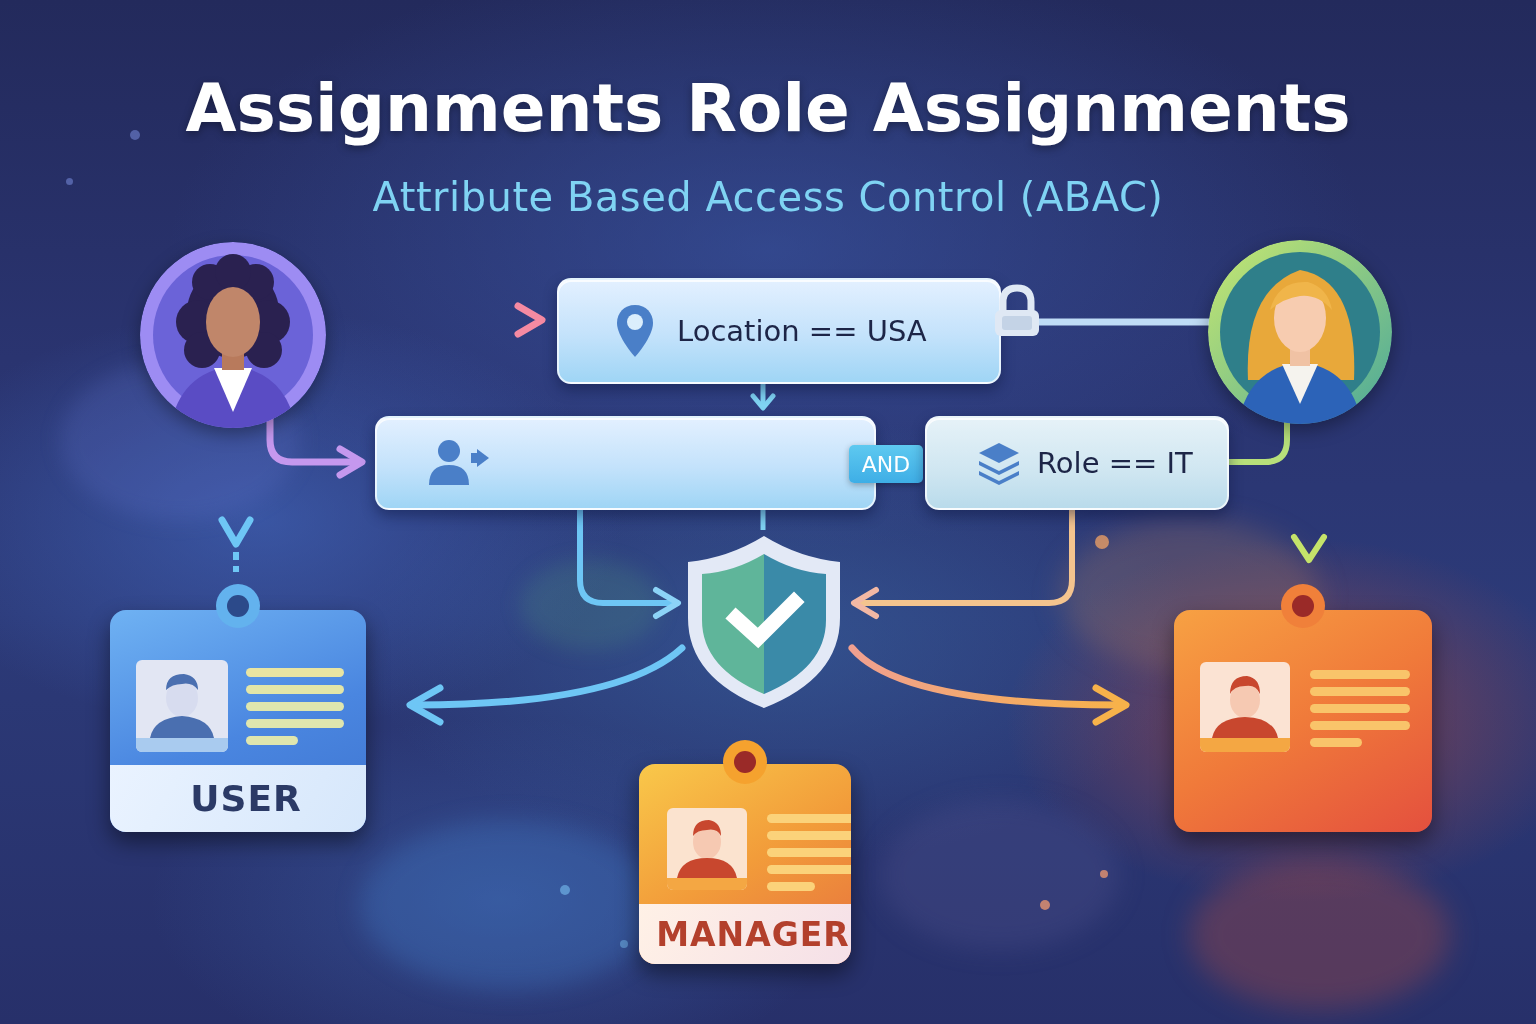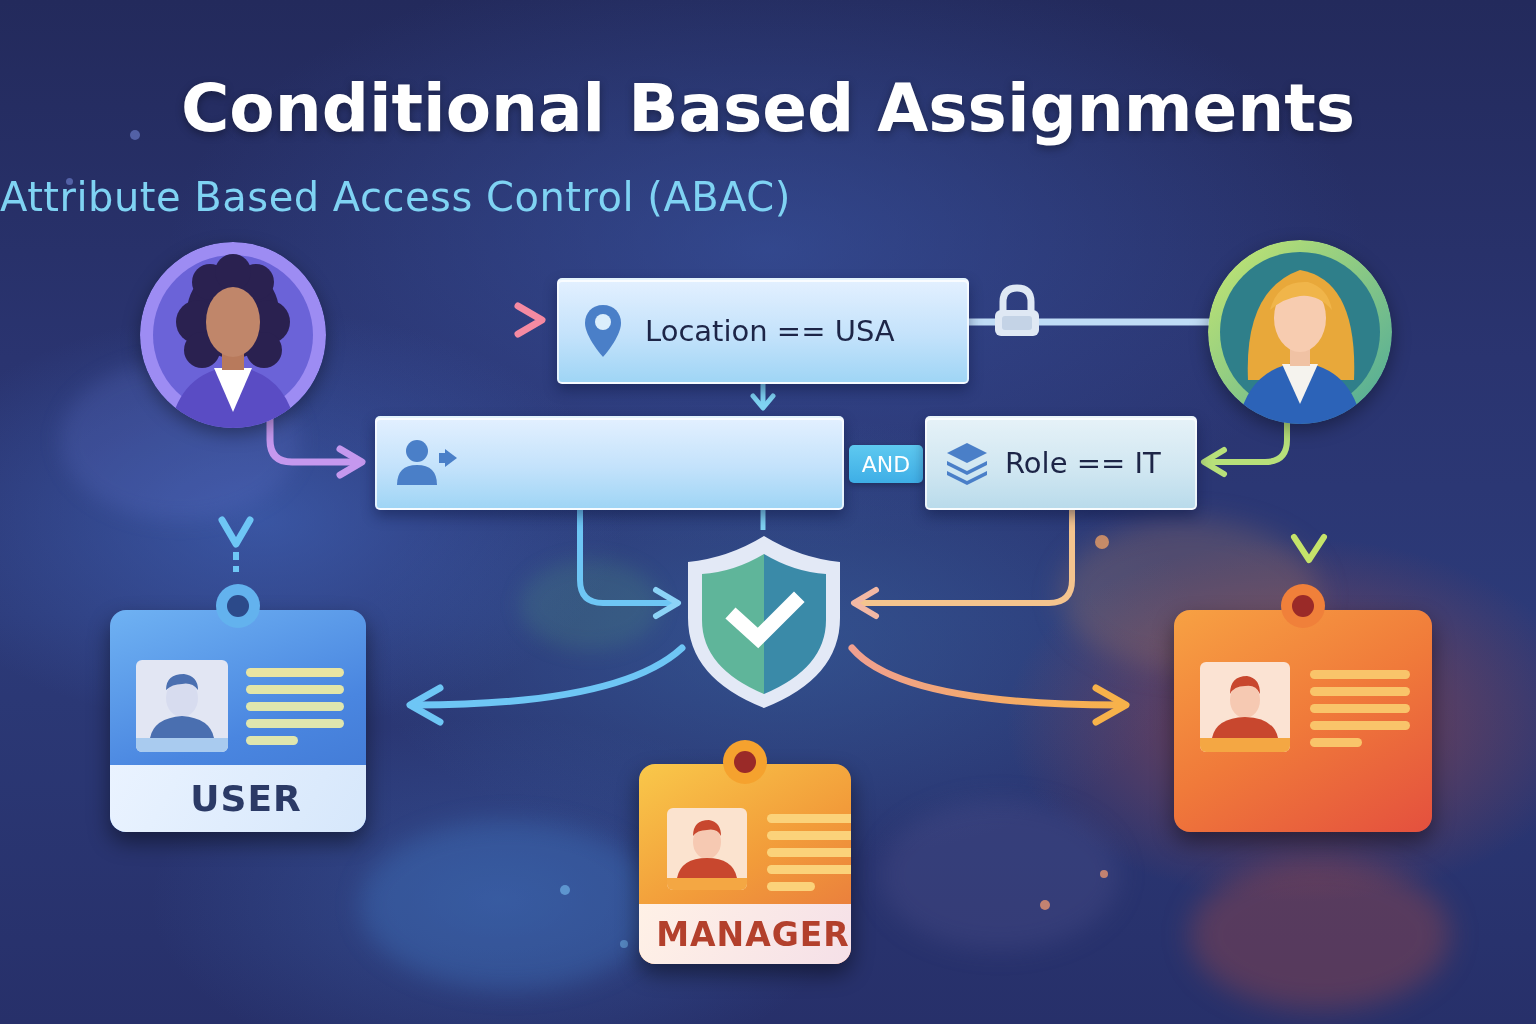--- a/index.html
+++ b/index.html
@@ -15,38 +15,39 @@
       linear-gradient(180deg, #232a5c 0%, #2a3470 35%, #2c3a78 60%, #27306a 100%);
   }
   .bokeh { position: absolute; border-radius: 50%; pointer-events: none; }
   .title {
     position: absolute; left: 0; top: 70px; width: 1536px; text-align: center;
     color: #ffffff; font-family: "DejaVu Sans", sans-serif; font-weight: bold;
     font-size: 66px; letter-spacing: 0px;
     text-shadow: 0 3px 8px rgba(0,0,0,0.35);
   }
   .subtitle {
-    position: absolute; left: 0; top: 174px; width: 1536px; text-align: left;
+    position: absolute; left: 0; top: 174px; width: 1536px; text-align: center;
     color: #7fd3f3; font-family: "DejaVu Sans", sans-serif; font-size: 40px;
     font-weight: normal; letter-spacing: 0.5px;
   }
   svg.connectors { position: absolute; left: 0; top: 0; width: 1536px; height: 1024px; }
 
   .avatar {
     position: absolute; border-radius: 50%; overflow: hidden;
     box-shadow: 0 6px 18px rgba(0,0,0,0.35);
   }
   .avatar svg { width: 100%; height: 100%; display: block; }
 
   .cond {
     position: absolute; display: flex; align-items: center;
-    border-radius: 5px;
+    border-radius: 14px;
     background: linear-gradient(180deg, #e3f0ff 0%, #c3e2fb 55%, #9fd5f5 100%);
     box-shadow: 0 6px 14px rgba(10,20,60,0.45), inset 0 2px 0 rgba(255,255,255,0.8);
     border: 2px solid rgba(255,255,255,0.7);
+    padding-left: 32px;
   }
   .cond .text {
     font-family: "DejaVu Sans", sans-serif; font-weight: 500;
     color: #1d2547; font-size: 29px; white-space: nowrap;
   }
   .cond .icon { display: inline-flex; }
 
   .and-badge {
     position: absolute; left: 849px; top: 445px; width: 74px; height: 38px;
     background: linear-gradient(180deg, #5ec9f0, #3eaee6);
@@ -97,21 +98,21 @@
   <div class="bokeh" style="left:520px;top:560px;width:140px;height:90px;background:rgba(90,170,120,0.18);filter:blur(10px);"></div>
   <div class="bokeh" style="left:1095px;top:535px;width:14px;height:14px;background:rgba(255,170,100,0.7);"></div>
   <div class="bokeh" style="left:1040px;top:900px;width:10px;height:10px;background:rgba(255,160,110,0.7);"></div>
   <div class="bokeh" style="left:1100px;top:870px;width:8px;height:8px;background:rgba(255,160,110,0.7);"></div>
   <div class="bokeh" style="left:130px;top:130px;width:10px;height:10px;background:rgba(120,140,220,0.55);"></div>
   <div class="bokeh" style="left:66px;top:178px;width:7px;height:7px;background:rgba(120,140,220,0.55);"></div>
   <div class="bokeh" style="left:560px;top:885px;width:10px;height:10px;background:rgba(120,190,240,0.6);"></div>
   <div class="bokeh" style="left:620px;top:940px;width:8px;height:8px;background:rgba(120,190,240,0.5);"></div>
 </div>
 
-<div class="title">Conditional Based Assignments</div>
+<div class="title">Assignments Role Assignments</div>
 <div class="subtitle">Attribute Based Access Control (ABAC)</div>
 
 <svg class="connectors" viewBox="0 0 1536 1024">
   <defs>
     <linearGradient id="gPink" x1="0" x2="1" y1="0" y2="0">
       <stop offset="0" stop-color="#b79af0"></stop>
         <stop offset="1" stop-color="#f58aa2"></stop>
     </linearGradient>
     <linearGradient id="gGreenDown" x1="0" x2="0" y1="0" y2="1">
       <stop offset="0" stop-color="#6fcba0"></stop>

